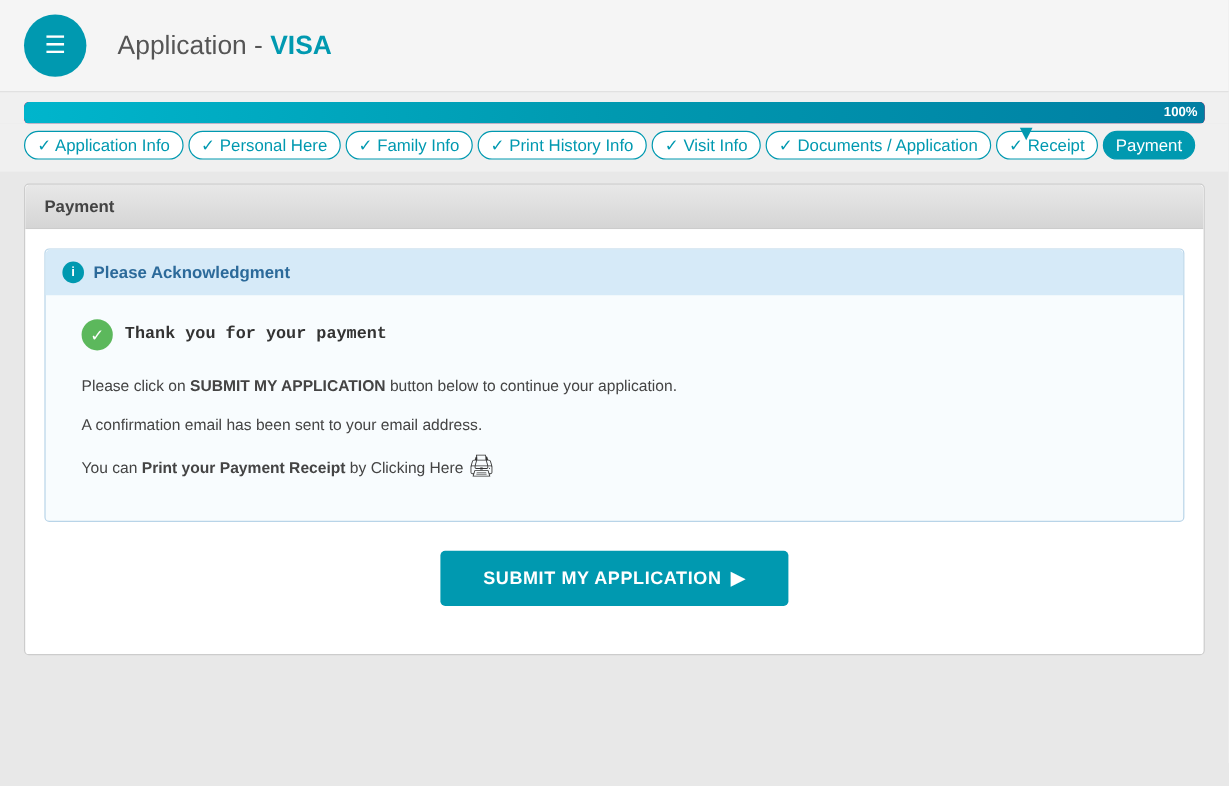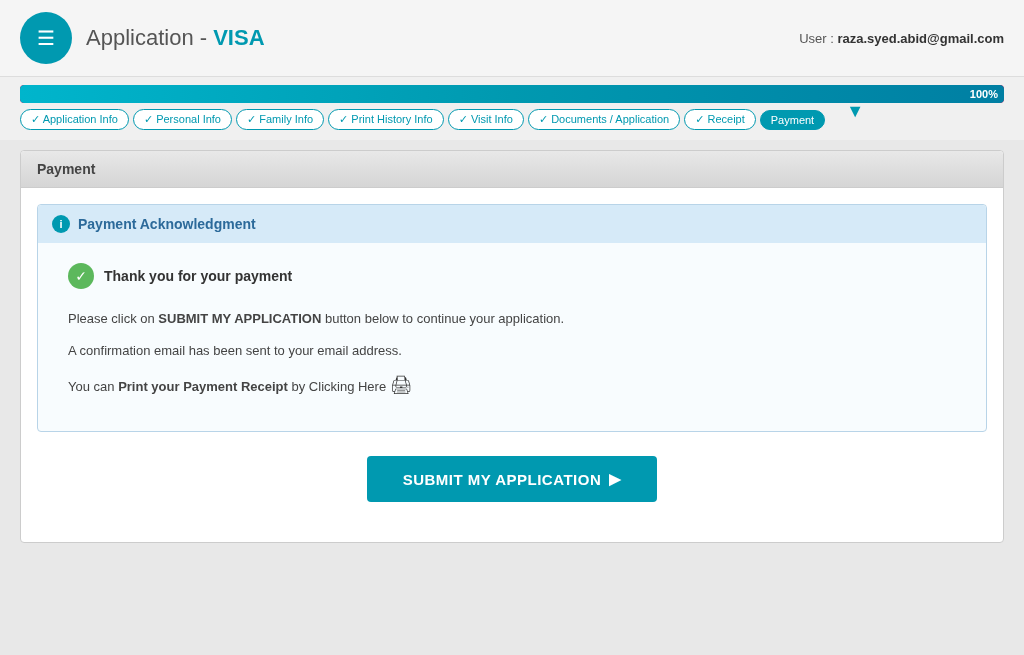--- a/index.html
+++ b/index.html
@@ -35,20 +35,21 @@
     }
     .logo-icon {
       color: white;
       font-size: 20px;
       line-height: 1;
     }
     .app-title {
       font-size: 22px;
       color: #555;
       font-weight: normal;
+      margin-left: 12px;
     }
     .app-title strong {
       color: #0099b0;
       font-weight: bold;
     }
     .user-info {
       font-size: 13px;
       color: #555;
     }
     .user-info strong {
@@ -94,21 +95,21 @@
       position: absolute;
       right: 160px;
       top: -2px;
       color: #0099b0;
       font-size: 18px;
     }
     .step-tag {
       border: 1.5px solid #0099b0;
       border-radius: 12px;
       padding: 3px 10px;
-      font-size: 11px;
+      font-size: 14px;
       color: #0099b0;
       background: white;
       white-space: nowrap;
     }
     .step-tag.active {
       background: #0099b0;
       color: white;
       border-color: #0099b0;
     }
     .main-container {
@@ -180,20 +181,21 @@
       align-items: center;
       justify-content: center;
       color: white;
       font-size: 14px;
       flex-shrink: 0;
     }
     .success-text {
       font-size: 14px;
       font-weight: bold;
       color: #333;
+      font-family: Liberation Mono, monospace;
     }
     .ack-line {
       margin-bottom: 12px;
       color: #444;
       line-height: 1.5;
       font-size: 13px;
     }
     .ack-line strong {
       font-weight: bold;
     }
@@ -233,55 +235,51 @@
 
 <div class="header">
   <div class="header-left">
     <div class="logo-circle">
       <span class="logo-icon">☰</span>
     </div>
     <span class="app-title">
       <span>Application - </span><strong>VISA</strong>
     </span>
   </div>
-  <div class="user-info">
-    <span>User :</span>
-    <strong>raza.syed.abid@gmail.com</strong>
-  </div>
 </div>
 
 <div class="progress-bar-container">
   <div class="progress-bar-outer">
     <div class="progress-bar-inner"></div>
     <span class="progress-label">100%</span>
   </div>
 </div>
 
 <div class="steps-bar">
   <span class="step-arrow">▼</span>
   <span class="step-tag">✓ Application Info</span>
-  <span class="step-tag">✓ Personal Info</span>
+  <span class="step-tag">✓ Personal Here</span>
   <span class="step-tag">✓ Family Info</span>
   <span class="step-tag">✓ Print History Info</span>
   <span class="step-tag">✓ Visit Info</span>
   <span class="step-tag">✓ Documents / Application</span>
   <span class="step-tag">✓ Receipt</span>
   <span class="step-tag active">Payment</span>
 </div>
 
 <div class="main-container">
   <div class="panel-header">
     <span class="panel-header-title">Payment</span>
   </div>
   <div class="panel-body">
 
     <div class="acknowledgment-box">
       <div class="acknowledgment-header">
         <span class="info-icon">i</span>
-        <span class="acknowledgment-header-title">Payment Acknowledgment</span>
+        <span class="acknowledgment-header-title">Please Acknowledgment</span>
       </div>
       <div class="acknowledgment-content">
         <div class="success-row">
           <span class="success-icon">✓</span>
           <span class="success-text">Thank you for your payment</span>
         </div>
         <p class="ack-line">
           <span>Please click on </span><strong>SUBMIT MY APPLICATION</strong><span> button below to continue your application.</span>
         </p>
         <p class="ack-line">A confirmation email has been sent to your email address.</p>

